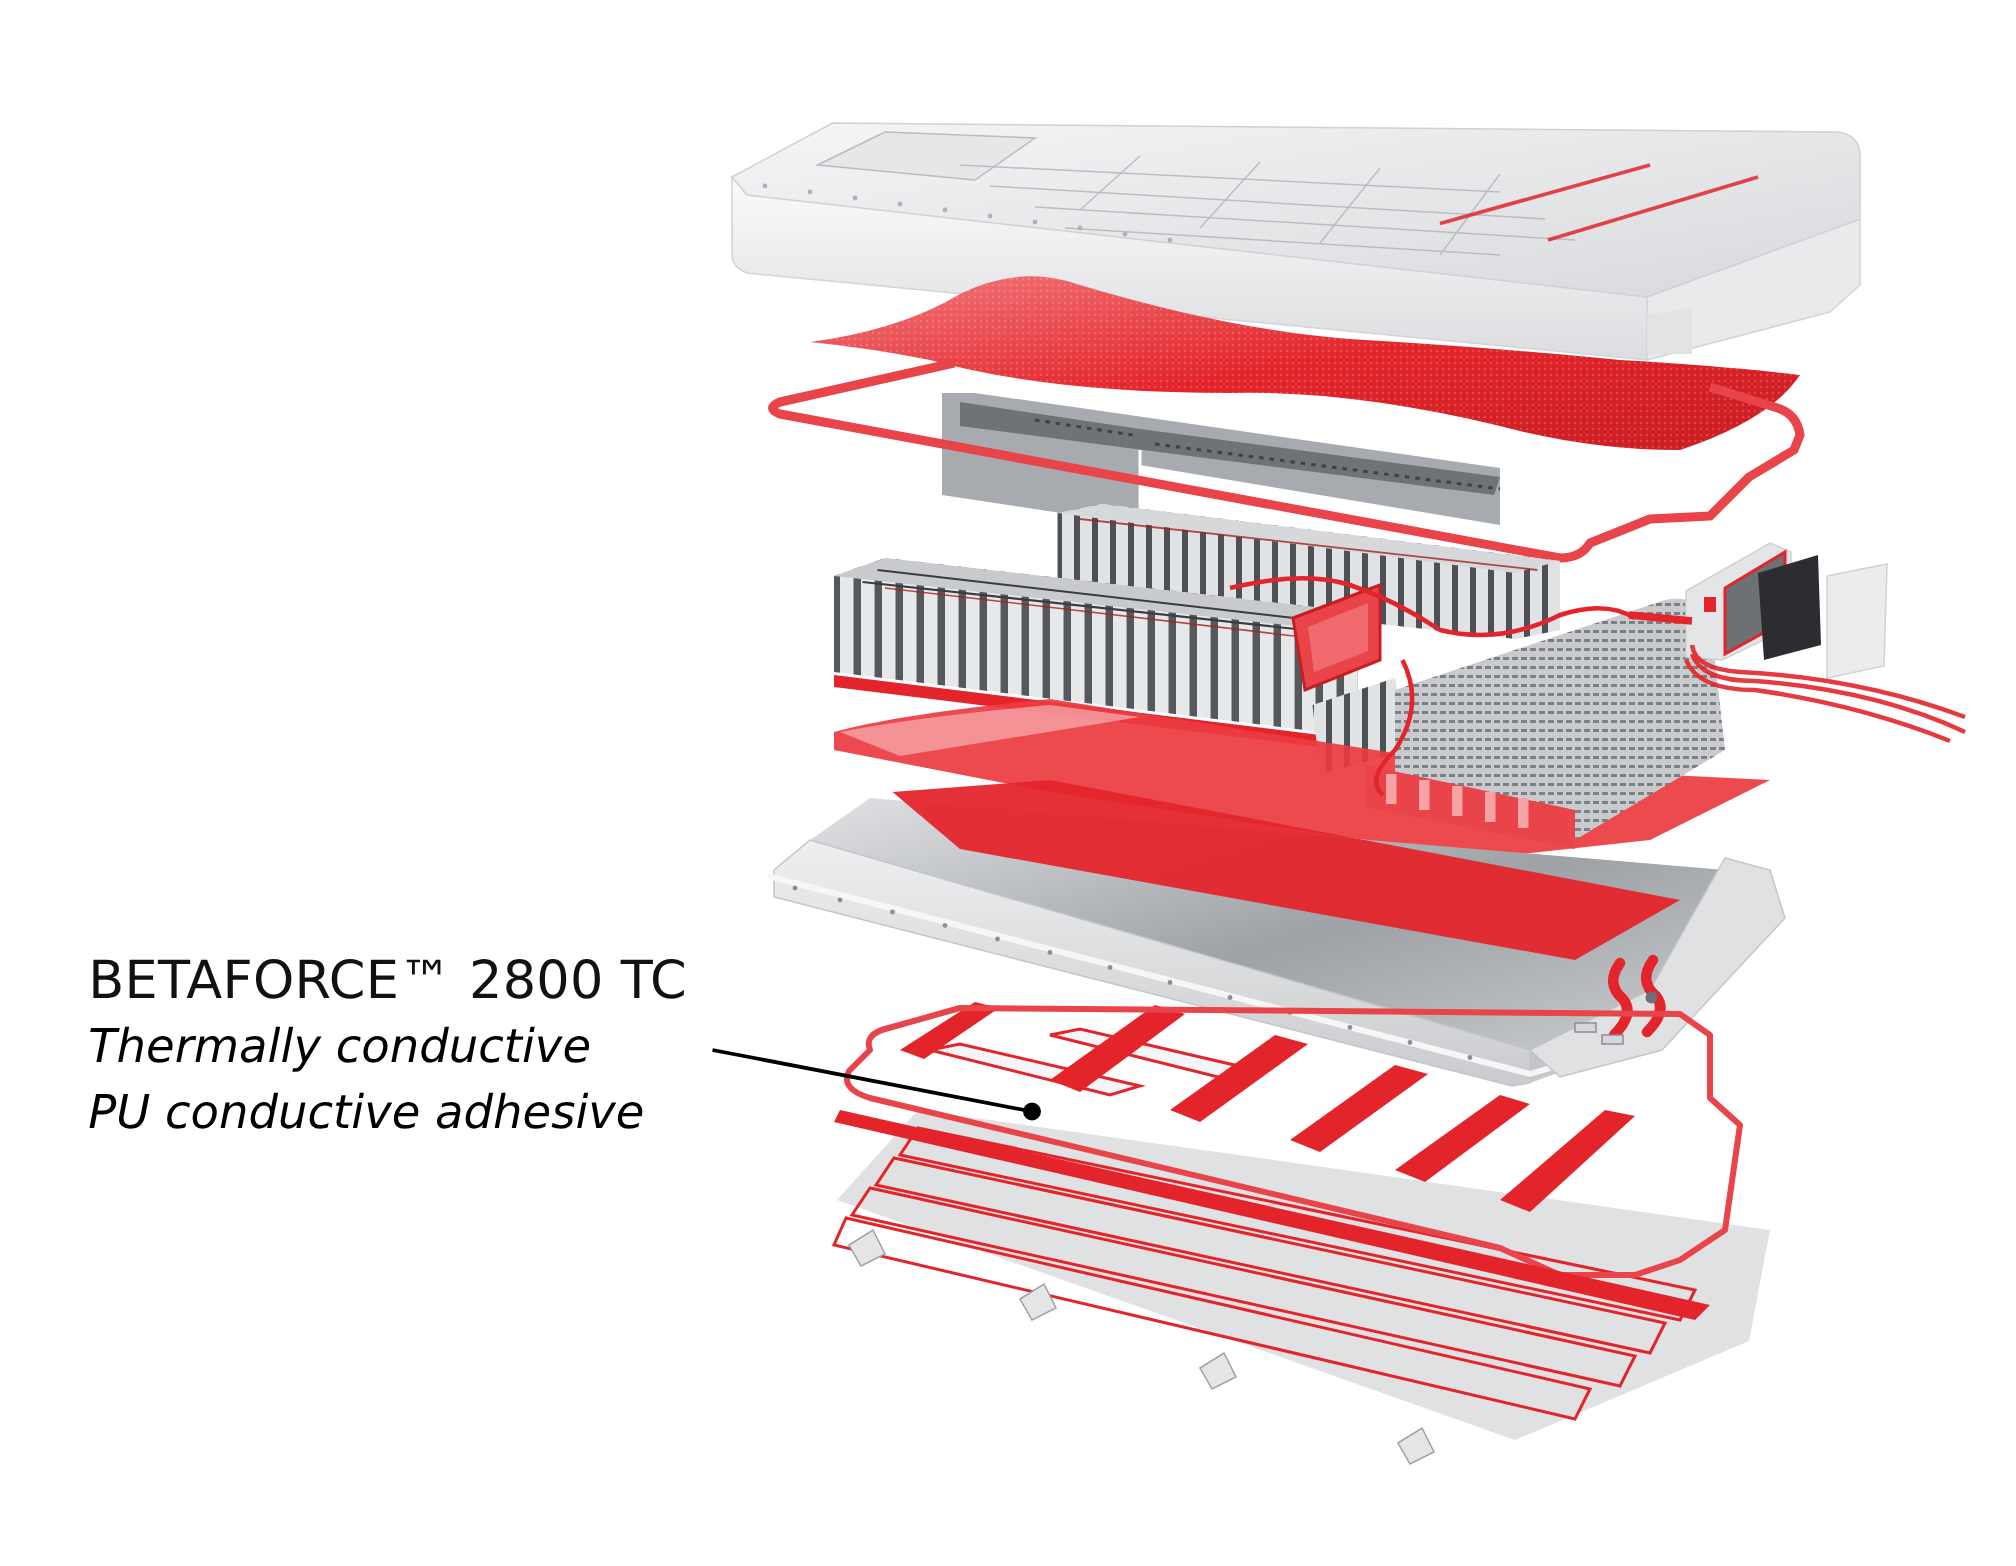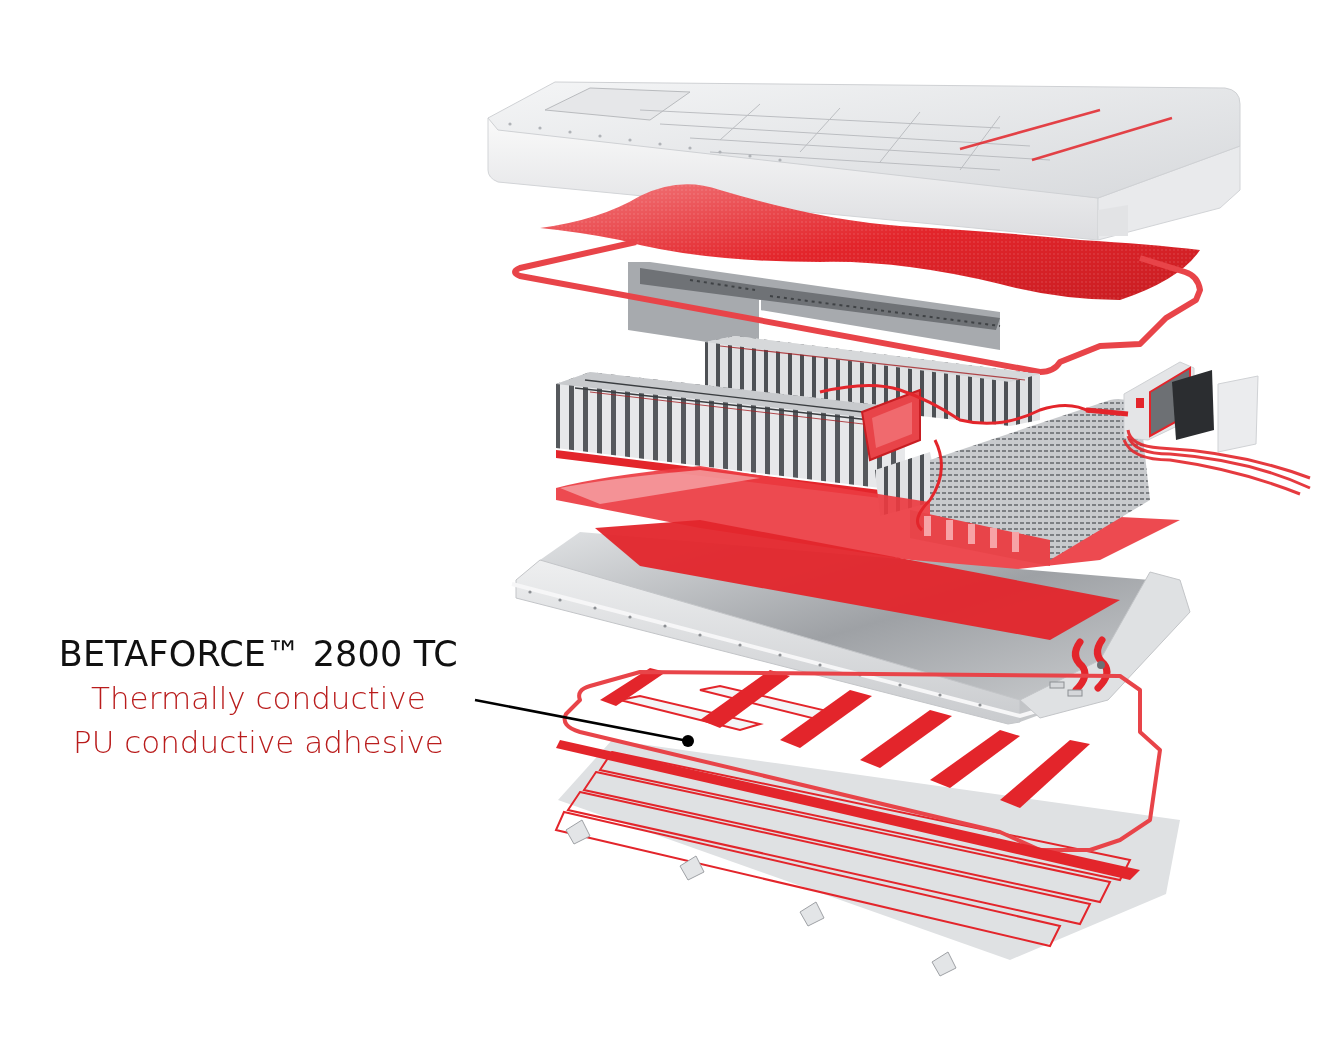--- a/index.html
+++ b/index.html
@@ -1,20 +1,20 @@
 <!DOCTYPE html>
 <html><head>
   <meta charset="utf-8">
   <style>
     html, body { margin: 0; padding: 0; background: #ffffff; }
     body { width: 1344px; height: 1044px; position: relative; overflow: hidden; font-family: "DejaVu Sans", sans-serif; }
     .canvas { position: absolute; left: 0; top: 0; width: 1344px; height: 1044px; }
-    .callout { position: absolute; right: calc(1344px - 458px); top: 632px; text-align: center; color: #111111; }
+    .callout { position: absolute; right: calc(1344px - 458px); top: 632px; text-align: left; color: #111111; }
     .callout-title { font-size: 35px; line-height: 44px; letter-spacing: 0.2px; white-space: nowrap; }
-    .callout-sub { font-size: 31px; line-height: 44px; color: #b91c1c; white-space: nowrap; font-weight: 300; }
+    .callout-sub { font-size: 31px; line-height: 44px; color: #000000; white-space: nowrap; font-weight: 300; font-style: italic; }
     svg { position: absolute; left: 0; top: 0; }
   </style>
 </head>
 <body>
 
 <div class="canvas">
 
   <svg width="1344" height="1044" viewBox="0 0 1344 1044">
     <defs>
       <linearGradient id="lidTop" x1="0" y1="0" x2="1" y2="1">

